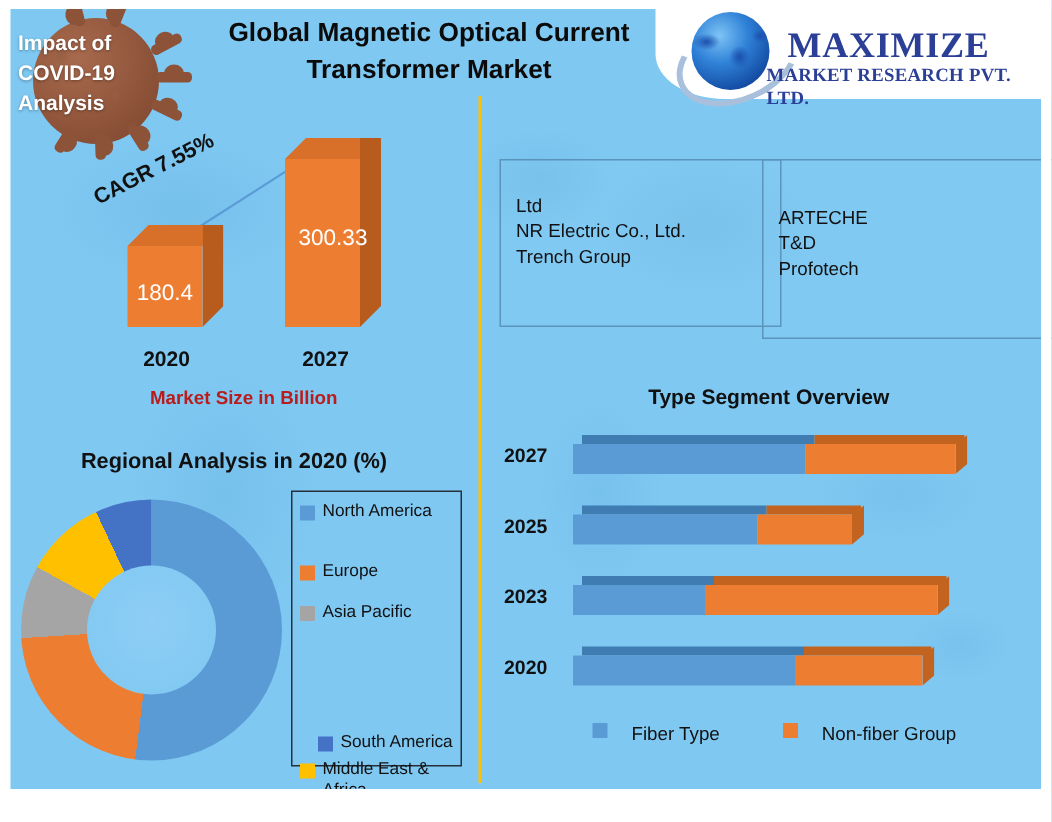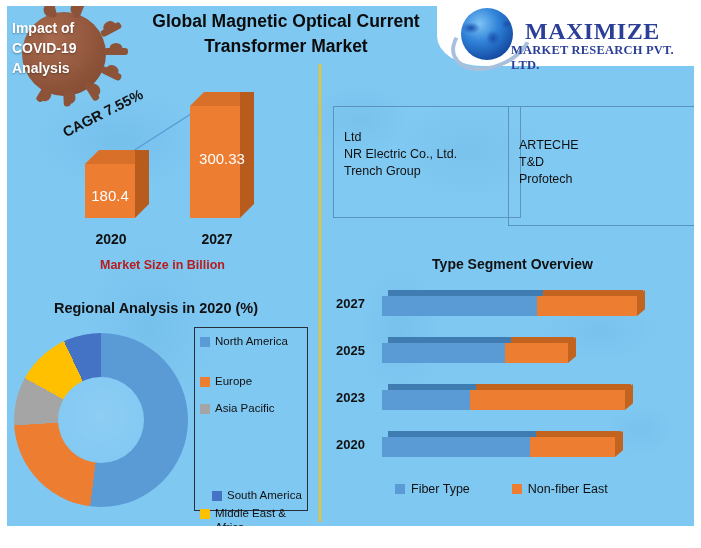--- a/index.html
+++ b/index.html
@@ -121,21 +121,21 @@
 
   
   .ts-title{position:absolute;left:330px;top:256px;width:365px;text-align:center;font-size:14px;font-weight:bold;color:#111;}
   .sb-year{position:absolute;font-size:13px;font-weight:bold;color:#111;width:46px;text-align:left;}
   .sbar{position:absolute;height:26px;}
   .sbar .seg{position:absolute;top:0;height:26px;}
   .sbar .seg .face{position:absolute;left:0;top:6px;height:20px;width:100%;}
   .sbar .seg .captop{position:absolute;left:0;top:0;height:6px;width:100%;}
   .sbar .endcap{position:absolute;top:0;width:8px;height:26px;}
   .sb-legend{position:absolute;left:395px;top:482px;display:flex;gap:42px;align-items:center;}
-  .sl-item{display:flex;align-items:center;gap:6px;}
+  .sl-item{display:flex;align-items:flex-start;gap:16px;}
   .sl-sw{width:10px;height:10px;}
   .sl-tx{font-size:12.5px;color:#111;}
 </style>
 </head>
 <body>
 
 <div class="canvas">
   <div class="mapwash"></div>
 
   <div class="covid-wrap">
@@ -301,21 +301,21 @@
         <div class="endcap" style="left: 233px; background: rgb(194, 100, 31); clip-path: polygon(0px 6px, 100% 0px, 100% 74%, 0px 100%);"></div>
       </div>
     </div>
   <div class="sb-legend" id="stacked-legend">
       <div class="sl-item">
         <span class="sl-sw" style="background: rgb(91, 155, 213);"></span>
         <span class="sl-tx">Fiber Type</span>
       </div>
       <div class="sl-item">
         <span class="sl-sw" style="background: rgb(237, 125, 49);"></span>
-        <span class="sl-tx">Non-fiber East</span>
+        <span class="sl-tx">Non-fiber Group</span>
       </div>
     </div>
 
   <div class="white-top"></div>
   <div class="white-left"></div>
   <div class="white-right"></div>
   <div class="white-bottom"></div>
 </div>
 
 </body></html>

